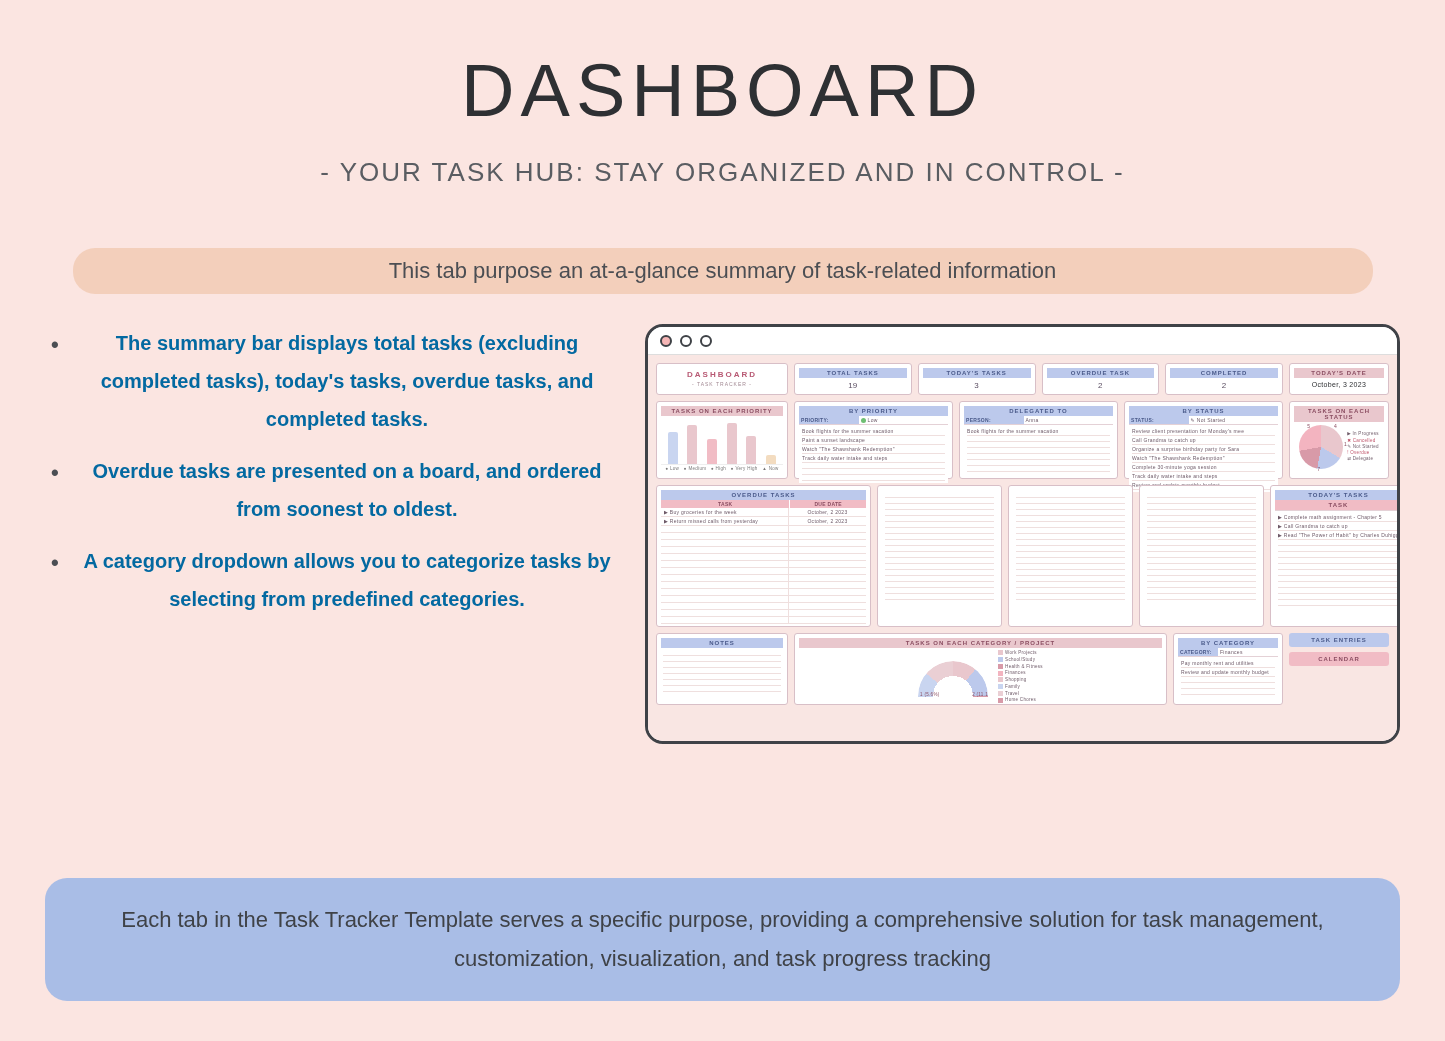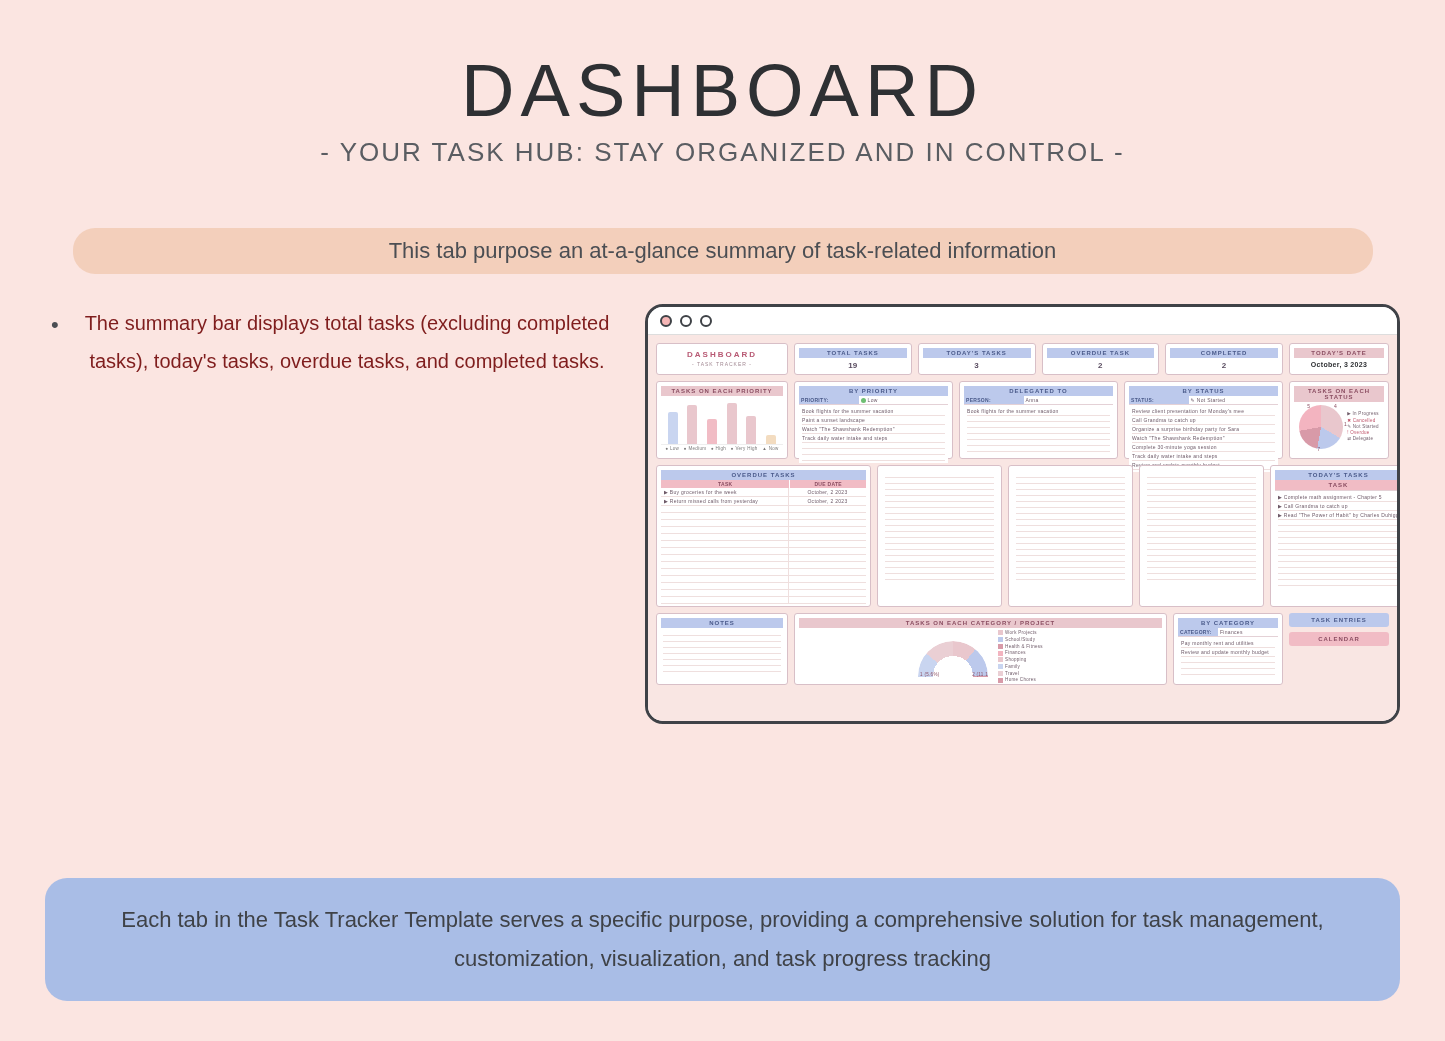--- a/index.html
+++ b/index.html
@@ -20,21 +20,21 @@
     letter-spacing: 6px;
     color: #2e3033;
     padding-top: 48px;
   }
   .page-subtitle {
     text-align: center;
     font-size: 26px;
     letter-spacing: 2px;
     color: #5a5d62;
     font-weight: 500;
-    margin-top: 4px;
+    margin-top: 24px;
   }
 
   .intro-pill {
     margin: 60px auto 0 auto;
     width: 1300px;
     background: #f3cfbb;
     border-radius: 22px;
     text-align: center;
     font-size: 22px;
     color: #4b4e53;
@@ -45,22 +45,23 @@
   .content-row {
     display: flex;
     width: 1355px;
     margin: 30px auto 0 auto;
     gap: 30px;
   }
 
   .bullets {
     flex: 0 0 570px;
     font-size: 20px;
-    color: #7f1d1d;
+    color: #0369a1;
     line-height: 1.9;
+    font-weight: bold;
   }
   .bullets ul { list-style: none; }
   .bullets li {
     position: relative;
     padding-left: 34px;
     margin-bottom: 14px;
     text-align: center;
   }
   .bullets li::before {
     content: "•";
@@ -115,21 +116,21 @@
   .card .hdr {
     background:#e9c7cd;
     color:#8a4d61;
     font-weight:bold;
     letter-spacing:1px;
     padding:2px 0;
     font-size:6px;
   }
   .card .hdr.blue { background:#bcc9ec; color:#4a5a8a; }
   .card .hdr.pinkbar { background:#f1bcc5; }
-  .card .val { font-size:8px; font-weight:bold; color:#5a4d61; margin-top:3px; }
+  .card .val { font-size:8px; font-weight:normal; color:#5a4d61; margin-top:3px; }
 
   .dash-title-card { flex:0 0 132px; }
   .dash-title-card .t1 { color:#b85a74; font-weight:bold; letter-spacing:2px; font-size:8px; margin-top:2px;}
   .dash-title-card .t2 { color:#a38a94; font-size:5px; letter-spacing:1px; margin-top:2px;}
 
   .kpi { flex:1; }
   .kpi.date .val { color:#2e3033; font-size:7px; }
 
   .panel { flex:1; display:flex; flex-direction:column; }
   .panel .body { flex:1; background:#fff; border-top:1px solid #e4d1d6; }
@@ -197,20 +198,22 @@
 
 <h1 class="page-title">DASHBOARD</h1>
 <div class="page-subtitle">- YOUR TASK HUB: STAY ORGANIZED AND IN CONTROL -</div>
 
 <div class="intro-pill">This tab purpose an at-a-glance summary of task-related information</div>
 
 <div class="content-row">
   <div class="bullets">
     <ul>
       <li>The summary bar displays total tasks (excluding completed tasks), today's tasks, overdue tasks, and completed tasks.</li>
+      <li>Overdue tasks are presented on a board, and ordered from soonest to oldest.</li>
+      <li>A category dropdown allows you to categorize tasks by selecting from predefined categories.</li>
     </ul>
   </div>
 
   <div class="browser-mock">
     <div class="browser-bar">
       <span class="dot pink"></span>
       <span class="dot"></span>
       <span class="dot"></span>
     </div>
     <div class="mock-body">

